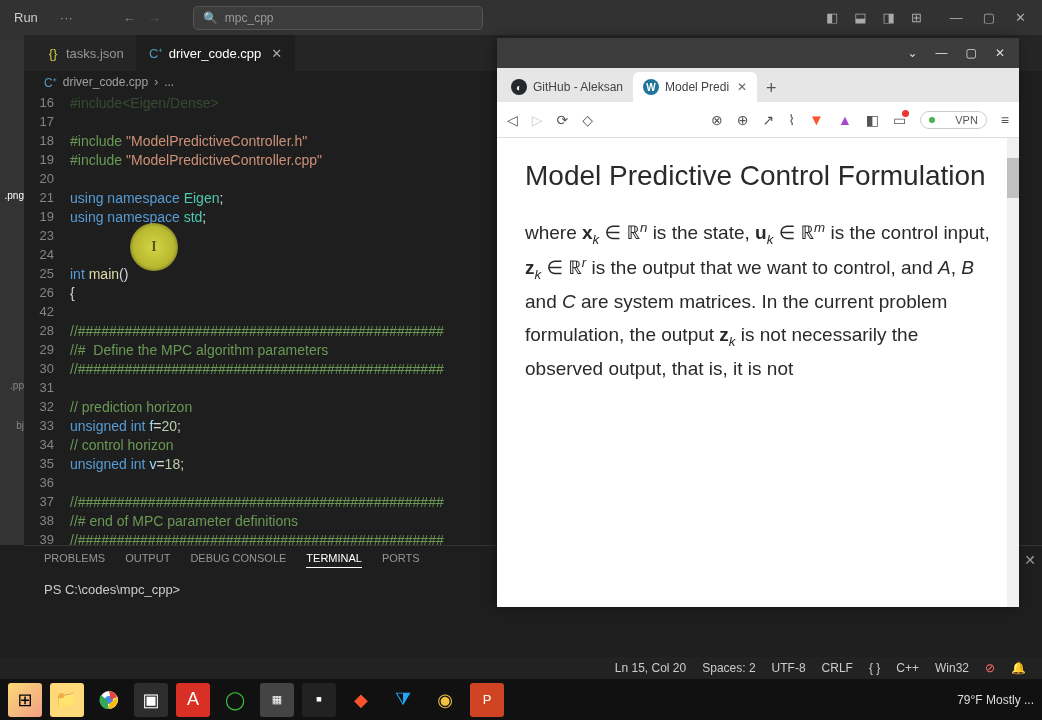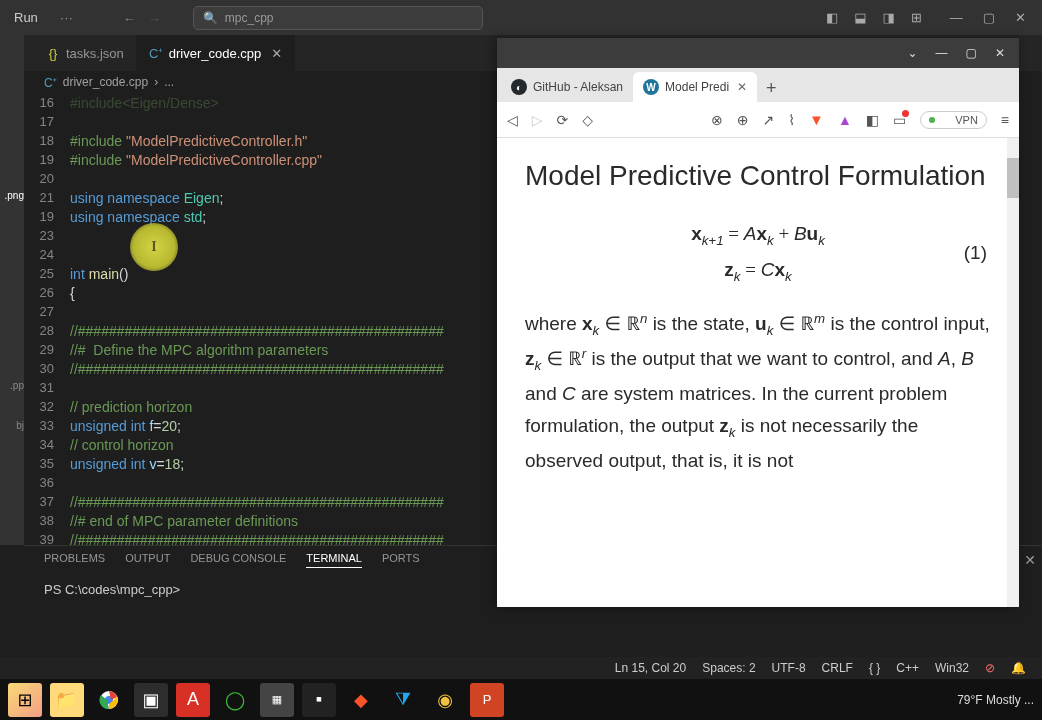--- a/index.html
+++ b/index.html
@@ -193,21 +193,21 @@
     </div>
   <div class="line">
       <span class="lineno">25</span>
       <span class="code"><span class="c-kw">int</span><span class="c-def"> </span><span class="c-fn">main</span><span class="c-def">()</span></span>
     </div>
   <div class="line">
       <span class="lineno">26</span>
       <span class="code c-def">{</span>
     </div>
   <div class="line">
-      <span class="lineno">27</span>
+      <span class="lineno">42</span>
     </div>
   <div class="line">
       <span class="lineno">28</span>
       <span class="code c-com">//###############################################</span>
     </div>
   <div class="line">
       <span class="lineno">29</span>
       <span class="code c-com">//#  Define the MPC algorithm parameters</span>
     </div>
   <div class="line">
@@ -312,25 +312,20 @@
     <span>◧</span>
     <span class="notif">▭</span>
     <span class="vpn">
         <span class="dot"></span>
         <span>VPN</span>
       </span>
     <span>≡</span>
   </div>
   <div class="browser-content">
     <h1>Model Predictive Control Formulation</h1>
-    <div class="eqblock">
-      <div class="eq"><span class="mb">x</span><span class="sub">k+1</span> = <span class="mi">A</span><span class="mb">x</span><span class="sub">k</span> + <span class="mi">B</span><span class="mb">u</span><span class="sub">k</span></div>
-      <div class="eq"><span class="mb">z</span><span class="sub">k</span> = <span class="mi">C</span><span class="mb">x</span><span class="sub">k</span></div>
-      <span class="eqnum">(1)</span>
-    </div>
     <p>
       <span>where </span><span class="mb">x</span><span class="sub">k</span> ∈ <span class="bbR">ℝ</span><span class="sup">n</span><span> is the state, </span><span class="mb">u</span><span class="sub">k</span> ∈ <span class="bbR">ℝ</span><span class="sup">m</span><span> is the control input, </span><span class="mb">z</span><span class="sub">k</span> ∈ <span class="bbR">ℝ</span><span class="sup">r</span><span> is the output that we want to control, and </span><span class="mi">A</span>, <span class="mi">B</span><span> and </span><span class="mi">C</span><span> are system matrices. In the current problem formulation, the output </span><span class="mb">z</span><span class="sub">k</span><span> is not necessarily the observed output, that is, it is not</span>
     </p>
   </div>
   <div class="browser-scroll">
     <div class="thumb"></div>
   </div>
 </div>
 
 <div class="taskbar">

